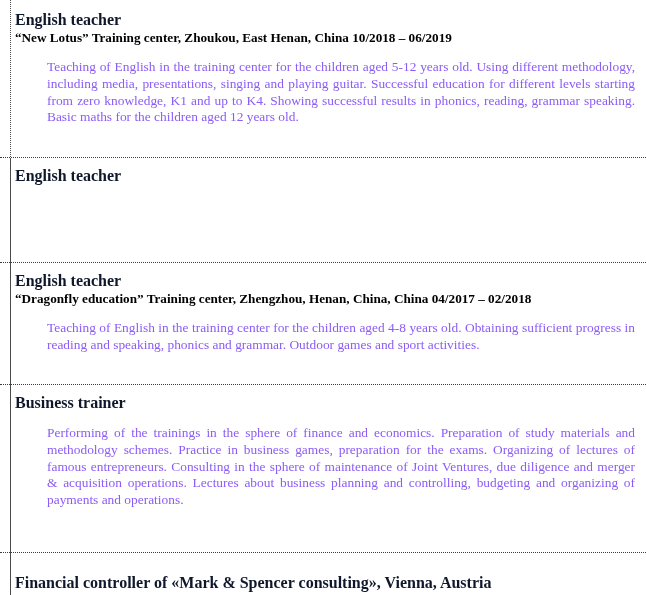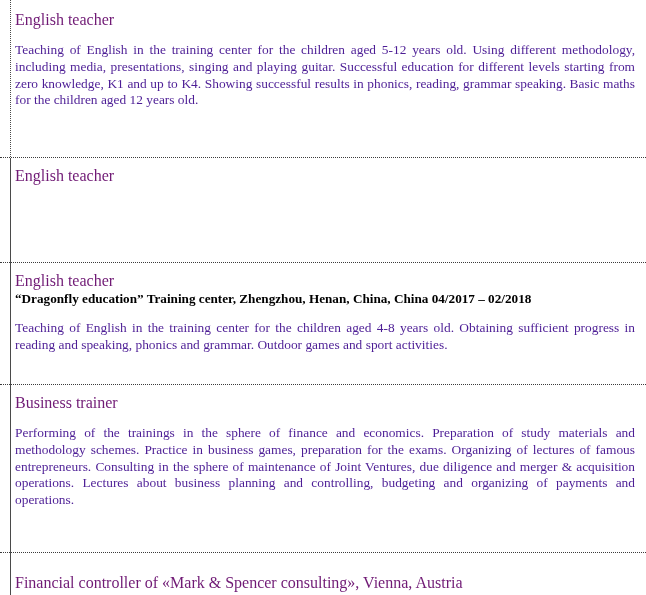--- a/index.html
+++ b/index.html
@@ -41,46 +41,48 @@
     overflow: hidden;
   }
   .s1 { height: 157px; padding-top: 10px; }
   .s2 { height: 104px; }
   .s3 { height: 121px; }
   .s4 { height: 167px; }
   .s5 { height: 42px; padding-top: 5px; margin-top: 15px; }
   .job-title {
     font-size: 16px;
     line-height: 19px;
-    font-weight: 400;
-    color: #701a75;
+    font-weight: 700;
+    color: #0f172a;
   }
   .employer-line {
     font-size: 13.2px;
     line-height: 17px;
     font-weight: 700;
     color: #000000;
     white-space: pre-wrap;
   }
   .job-description {
     margin-top: 13px;
     font-size: 13.4px;
     line-height: 16.8px;
     text-align: justify;
-    color: #4c1d95;
+    color: #8b5cf6;
     white-space: pre-wrap;
+    margin-left: 32px;
   }
 </style>
 </head>
 <body>
 
 <div class="page">
 
   <div class="section s1">
     <div class="job-title">English teacher</div>
+    <div class="employer-line">“New Lotus” Training center, Zhoukou, East Henan, China 10/2018 – 06/2019</div>
     <div class="job-description">Teaching of English in the training center for the children aged 5-12 years old. Using different methodology, including media, presentations, singing and playing guitar. Successful education for different levels starting from zero knowledge, K1 and up to K4. Showing successful results in phonics, reading, grammar speaking. Basic maths for the children aged 12 years old.</div>
   </div>
 
   <div class="divider"></div>
 
   <div class="section s2">
     <div class="job-title">English teacher</div>
   </div>
 
   <div class="divider"></div>

